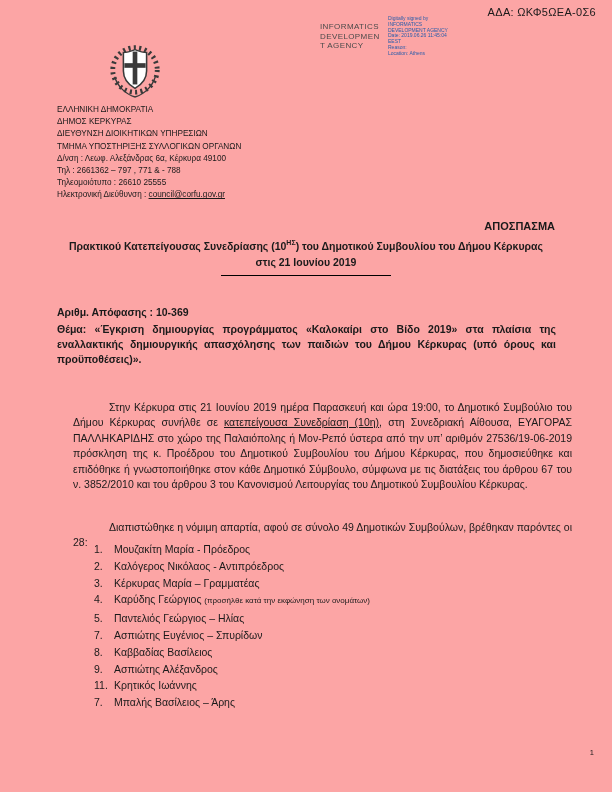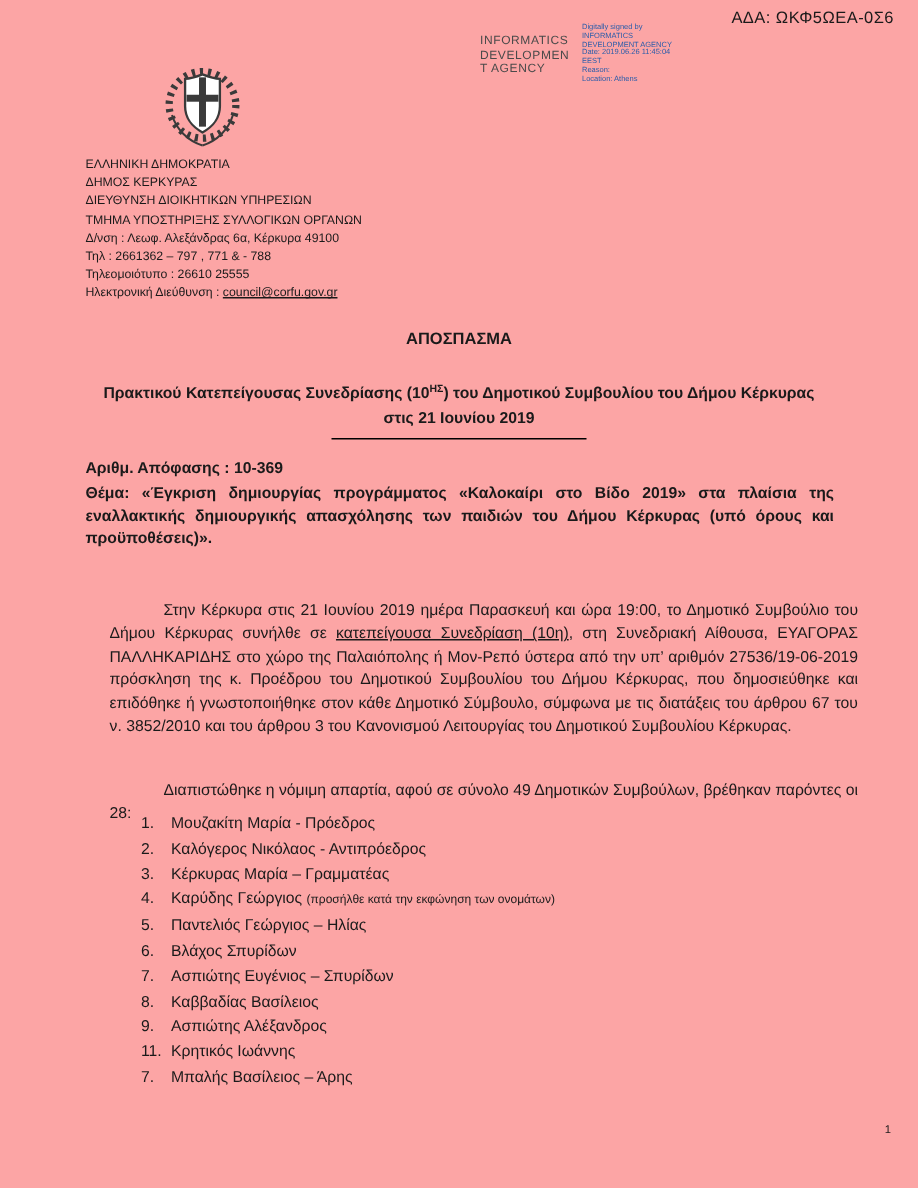--- a/index.html
+++ b/index.html
@@ -21,21 +21,21 @@
   .agency-line { font-size: 8px; line-height: 9.5px; color: #4a4a4a; letter-spacing: .4px; }
   .stamp-sig { width: 84px; }
   .sig-line { font-size: 5px; line-height: 5.8px; color: #2a5caa; }
   .emblem { position: absolute; left: 106px; top: 36px; width: 58px; height: 64px; }
   .letterhead { position: absolute; left: 57px; top: 104px; width: 240px; }
   .org-line { font-size: 8.2px; line-height: 12.2px; font-weight: 400; }
   .contact-line { font-size: 8.2px; line-height: 12.2px; font-weight: 400; }
   .email-row { font-size: 8.2px; line-height: 12.2px; }
   .email-link { color: #1a1a1a; text-decoration: underline; cursor: pointer; }
   .title-block { position: absolute; left: 57px; top: 220px; width: 498px; text-align: center; font-weight: 700; }
-  .t1 { font-size: 11px; margin-bottom: 20px; }
+  .t1 { font-size: 11px; margin-bottom: 3px; text-align: right; }
   .t2 { font-size: 10.5px; line-height: 15px; }
   .t2 sup { font-size: 7px; }
   .t3 { font-size: 10.5px; margin-top: 2px; }
   .title-rule { width: 170px; border-top: 1.3px solid #000; margin: 7px auto 0; }
   .decision-num { position: absolute; left: 57px; top: 306px; font-size: 10.5px; font-weight: 700; }
   .subject { position: absolute; left: 57px; top: 322px; width: 499px; margin: 0;
              font-size: 10.5px; font-weight: 700; line-height: 15.2px; text-align: justify; }
   .para { position: absolute; left: 57px; width: 499px; margin: 16px;
           font-size: 10.5px; line-height: 15.4px; text-align: justify; }
   .p1 { top: 384px; text-indent: 36px; }
@@ -109,21 +109,20 @@
   <p class="para p1"><span>Στην Κέρκυρα στις 21 Ιουνίου 2019 ημέρα Παρασκευή και ώρα 19:00, το Δημοτικό Συμβούλιο του Δήμου Κέρκυρας συνήλθε σε </span><span class="u">κατεπείγουσα Συνεδρίαση (10η)</span><span>, στη Συνεδριακή Αίθουσα, ΕΥΑΓΟΡΑΣ ΠΑΛΛΗΚΑΡΙΔΗΣ στο χώρο της Παλαιόπολης ή Μον-Ρεπό ύστερα από την υπ’ αριθμόν 27536/19-06-2019 πρόσκληση της κ. Προέδρου του Δημοτικού Συμβουλίου του Δήμου Κέρκυρας, που δημοσιεύθηκε και επιδόθηκε ή γνωστοποιήθηκε στον κάθε Δημοτικό Σύμβουλο, σύμφωνα με τις διατάξεις του άρθρου 67 του ν. 3852/2010 και του άρθρου 3 του Κανονισμού Λειτουργίας του Δημοτικού Συμβουλίου Κέρκυρας.</span></p>
 
   <p class="para p2">Διαπιστώθηκε η νόμιμη απαρτία, αφού σε σύνολο 49 Δημοτικών Συμβούλων, βρέθηκαν παρόντες οι 28:</p>
 
   <div class="attendees">
     <div class="attendee-row"><span class="attendee-num">1.</span><span>Μουζακίτη Μαρία - Πρόεδρος</span></div>
     <div class="attendee-row"><span class="attendee-num">2.</span><span>Καλόγερος Νικόλαος - Αντιπρόεδρος</span></div>
     <div class="attendee-row"><span class="attendee-num">3.</span><span>Κέρκυρας Μαρία – Γραμματέας</span></div>
     <div class="attendee-row"><span class="attendee-num">4.</span><span>Καρύδης Γεώργιος </span><span class="note">(προσήλθε κατά την εκφώνηση των ονομάτων)</span></div>
     <div class="attendee-row"><span class="attendee-num">5.</span><span>Παντελιός Γεώργιος – Ηλίας</span></div>
-    <div class="attendee-row"><span class="attendee-num">6.</span><span>Βλάχος Σπυρίδων</span></div>
     <div class="attendee-row"><span class="attendee-num">7.</span><span>Ασπιώτης Ευγένιος – Σπυρίδων</span></div>
     <div class="attendee-row"><span class="attendee-num">8.</span><span>Καββαδίας Βασίλειος</span></div>
     <div class="attendee-row"><span class="attendee-num">9.</span><span>Ασπιώτης Αλέξανδρος</span></div>
     <div class="attendee-row"><span class="attendee-num">11.</span><span>Κρητικός Ιωάννης</span></div>
     <div class="attendee-row"><span class="attendee-num">7.</span><span>Μπαλής Βασίλειος – Άρης</span></div>
   </div>
 
   <div class="pageno">1</div>
 
 </div>

